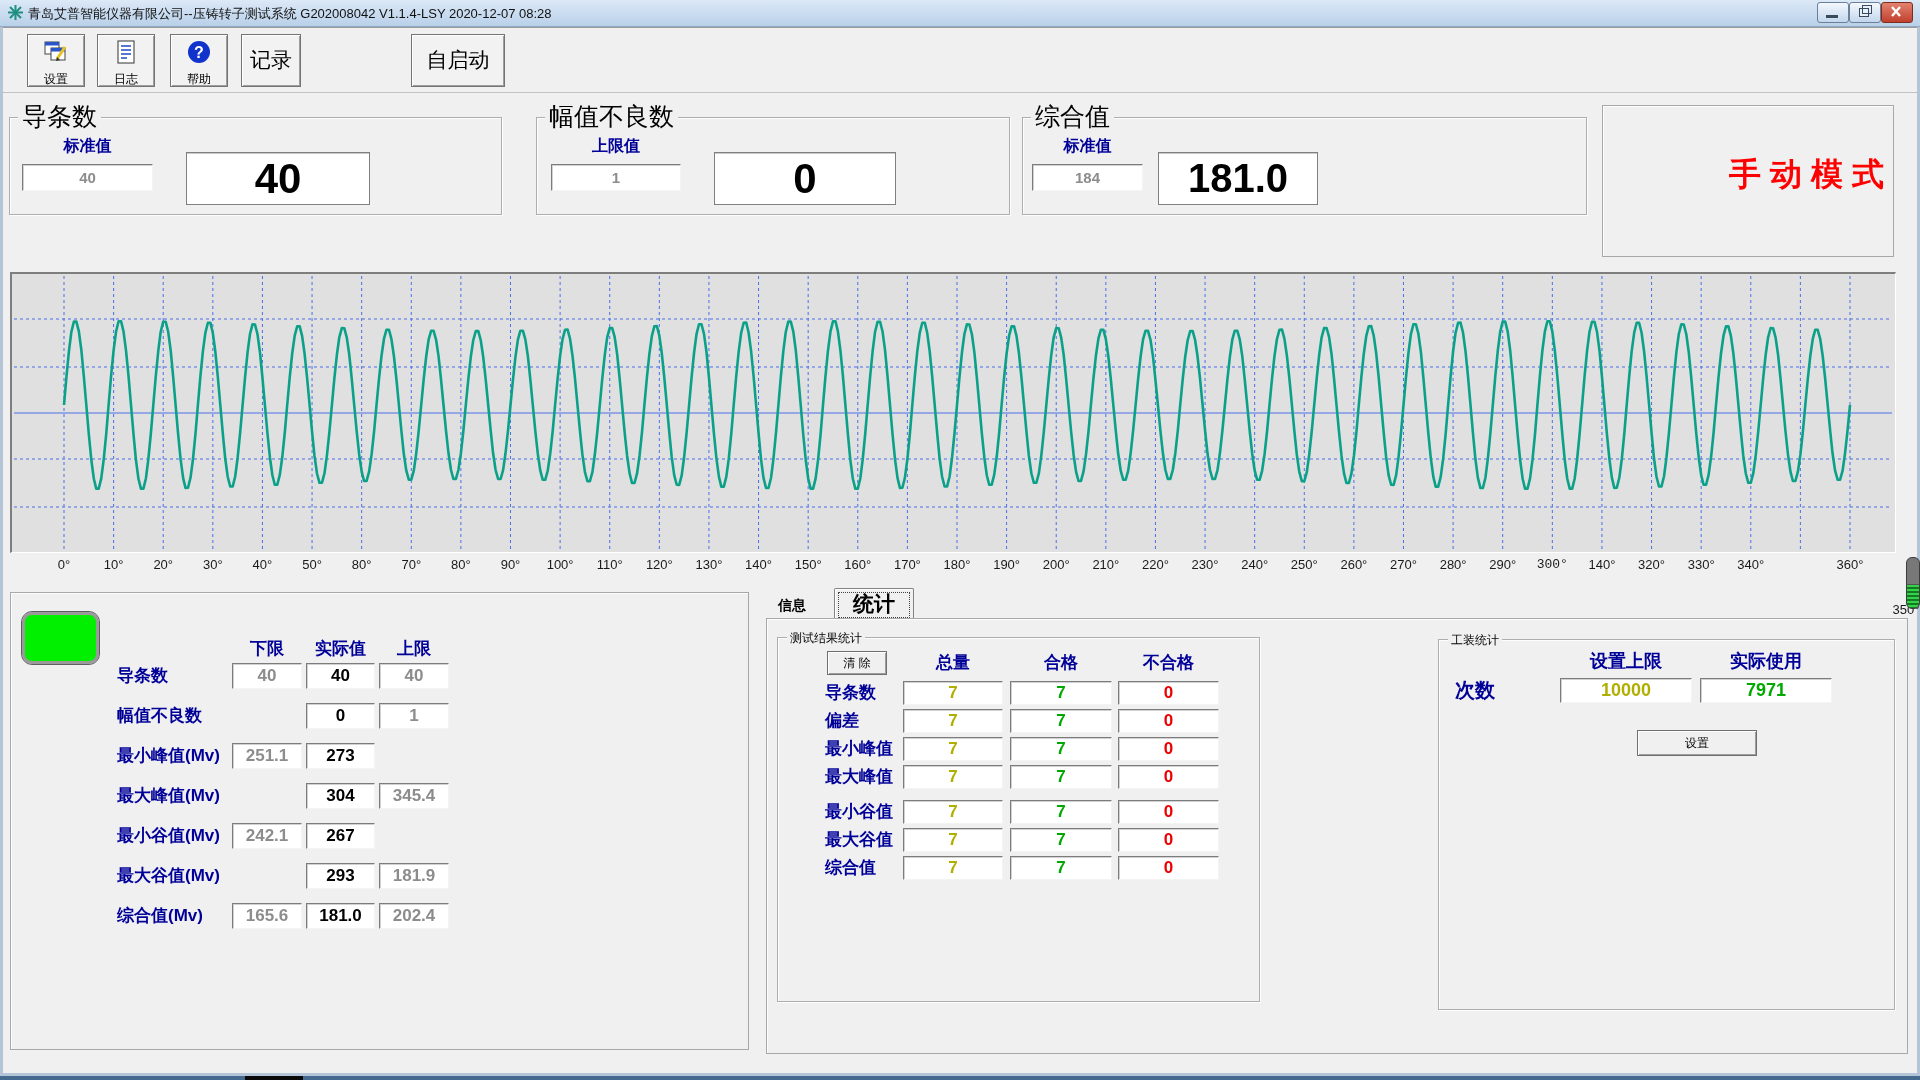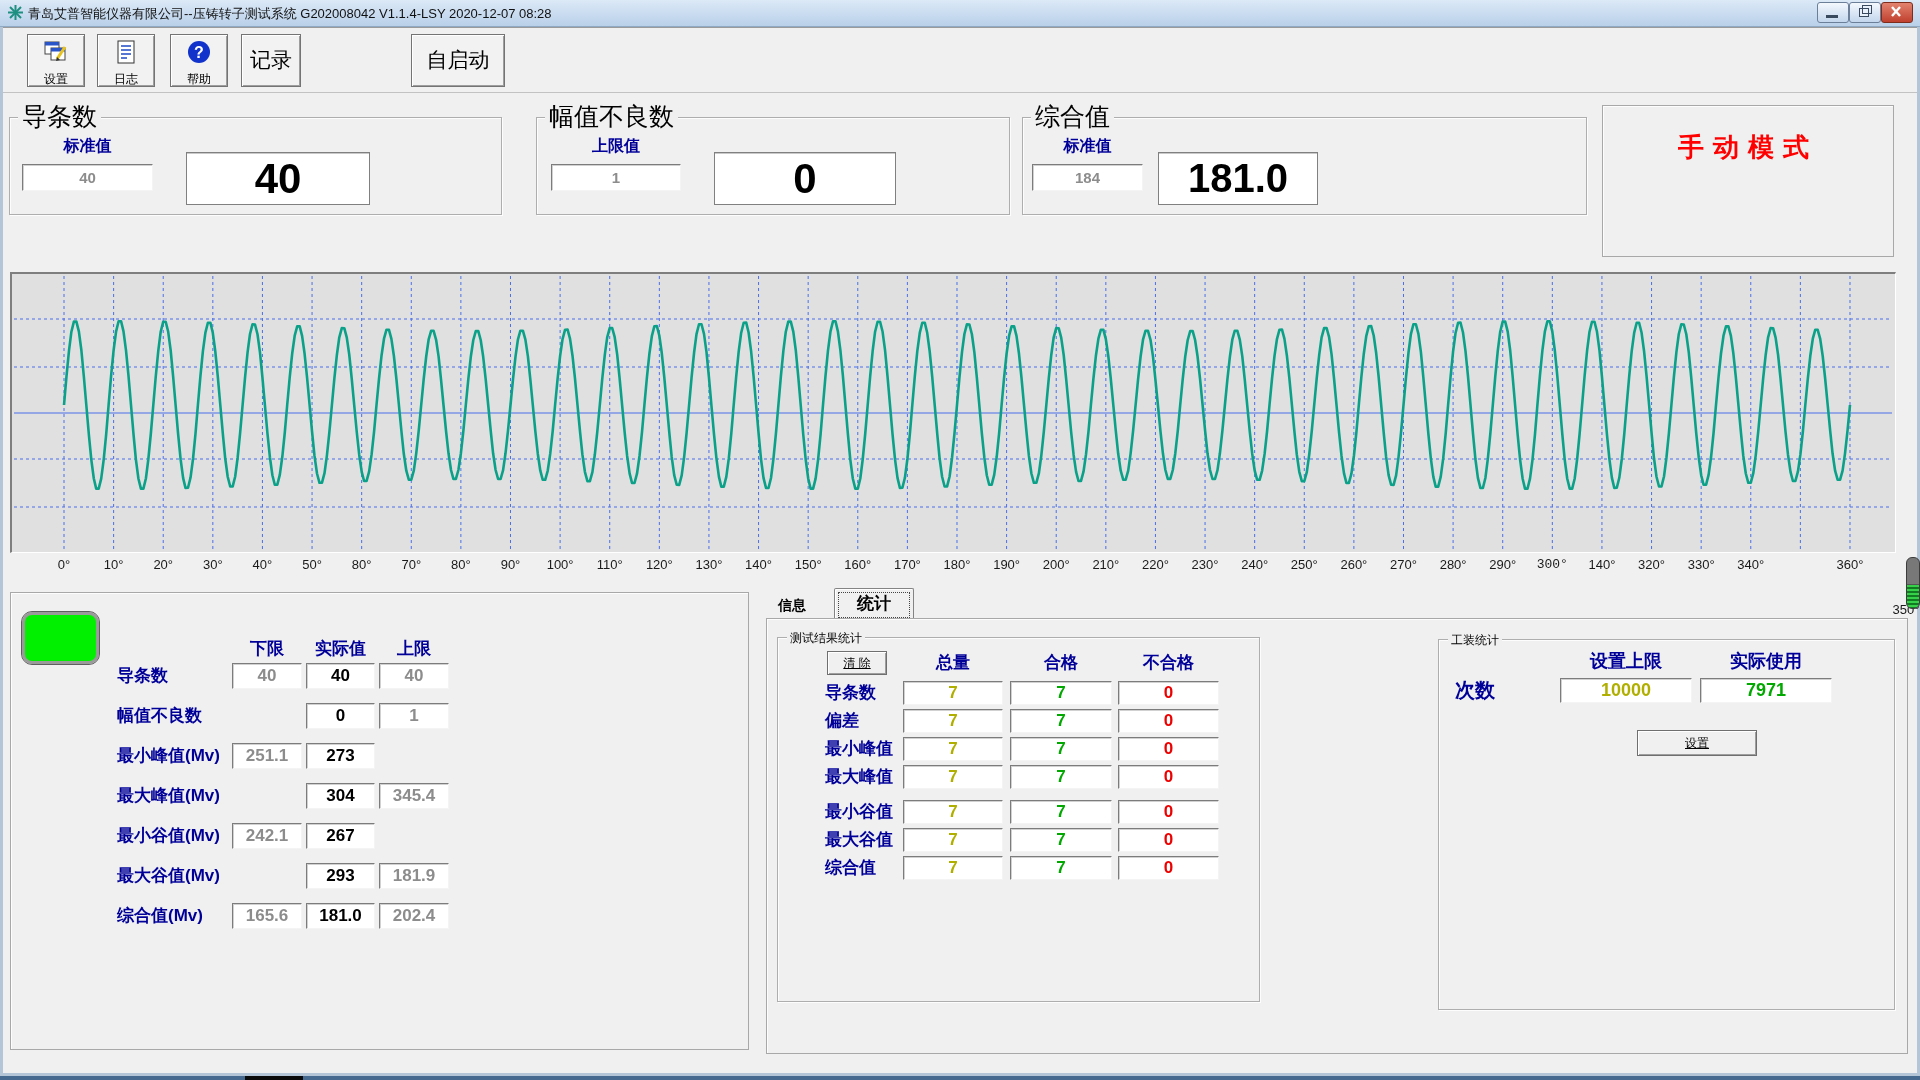--- a/index.html
+++ b/index.html
@@ -34,43 +34,43 @@
   .sunken{background:#fff;border:1px solid;border-color:#7c7c7c #f4f4f4 #f4f4f4 #7c7c7c;
           box-shadow:inset 1px 1px 0 rgba(0,0,0,0.18);box-sizing:border-box;}
   .dispbox{background:#fff;border:1px solid #808080;box-shadow:inset 0 1px 0 #c9c9c9;box-sizing:border-box;}
   .cen{text-align:center;}
   .vgray{color:#8c8c8c;font-weight:bold;}
   .vblack{color:#000;font-weight:bold;}
   .volive{color:#b0af00;font-weight:bold;}
   .vgreen{color:#00a800;font-weight:bold;}
   .vred{color:#ec0000;font-weight:bold;}
   .btn3d{background:#f0f0f0;border:1px solid #6f6f6f;box-shadow:inset 1px 1px 0 #fff,inset -1px -1px 0 #9e9e9e;
-         text-align:center;font-size:12px;color:#000;box-sizing:border-box;cursor:default;text-decoration:underline;}
+         text-align:center;font-size:12px;color:#000;box-sizing:border-box;cursor:default;}
   
   .chart{position:absolute;left:10px;top:272px;width:1886px;height:281px;background:#e0e0e0;
          border-top:2px solid #7e7e7e;border-left:2px solid #7e7e7e;border-bottom:1px solid #fff;border-right:1px solid #fff;box-sizing:border-box;}
   .xaxis{position:absolute;left:10px;top:557px;width:1886px;height:20px;}
   .xaxis span{position:absolute;transform:translateX(-50%);font-size:13px;color:#1a1a1a;white-space:nowrap;}
   
   .panel{position:absolute;border:1px solid #a8a8a8;box-shadow:1px 1px 0 #fdfdfd inset;}
   .lamp{position:absolute;left:22px;top:612px;width:71px;height:46px;background:#00f000;
         border:3px solid #9a9a9a;outline:1px solid #5f5f5f;border-radius:10px;}
   .rowlab{position:absolute;font-size:17px;line-height:26px;white-space:nowrap;}
   .cellbox{position:absolute;height:26px;font-size:17px;line-height:24px;}
   .statbox{position:absolute;height:24px;font-size:17px;line-height:22px;}
   .hdr{position:absolute;font-size:17px;text-align:center;white-space:nowrap;}
   
   .tab-inactive{position:absolute;font-size:14px;font-weight:bold;color:#000;}
   .tab-active{position:absolute;background:#f0f0f0;border:1px solid #848484;border-bottom:none;
               border-radius:2px 2px 0 0;box-shadow:inset 1px 1px 0 #fff;text-align:center;}
   .tab-active .focus{position:absolute;left:3px;top:3px;right:3px;bottom:1px;border:1px dotted #444;
-                     font-size:17px;font-weight:bold;line-height:22px;}
+                     font-size:21px;font-weight:bold;line-height:22px;}
   .modebox{position:absolute;left:1602px;top:105px;width:290px;height:150px;border:1px solid #a8a8a8;
            box-shadow:inset 1px 1px 0 #fdfdfd;}
-  .modetext{width:100%;text-align:center;margin-top:24px;font-size:26px;letter-spacing:9px;color:#ff0000;
+  .modetext{width:100%;text-align:right;margin-top:47px;font-size:32px;letter-spacing:9px;color:#ff0000;
             font-family:"DejaVu Serif","Liberation Serif",serif;font-weight:bold;}
   .lvl{position:absolute;left:1906px;top:557px;width:12px;height:50px;border-radius:6px;border:1px solid #3c3c3c;
        background:linear-gradient(180deg,#787878 0 52%, #555 52%);overflow:hidden;}
   .lvl .fill{position:absolute;left:0;bottom:0;width:100%;height:46%;
        background:repeating-linear-gradient(180deg,#35d148 0 2px,#117a22 2px 4px);}
   .taskbar{position:absolute;left:0;top:1076px;width:1920px;height:4px;background:#46698f;}
   .taskseg{position:absolute;left:245px;top:0;width:58px;height:4px;background:#0a0a0a;}
 </style>
 </head>
 <body>

